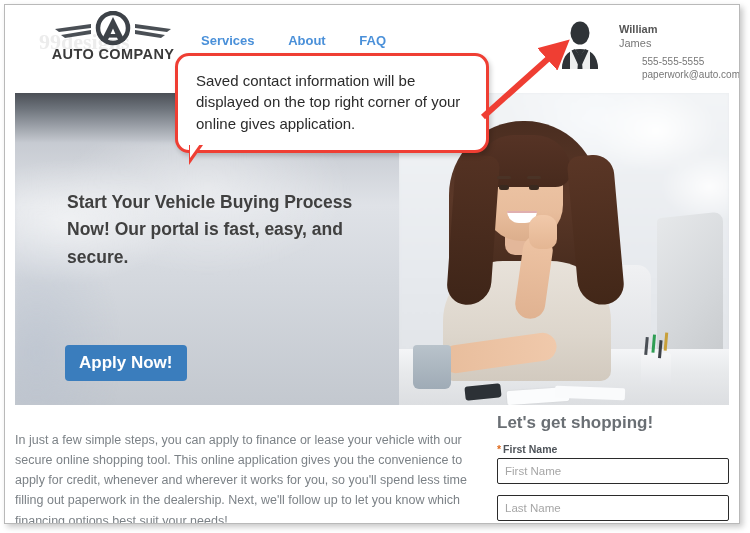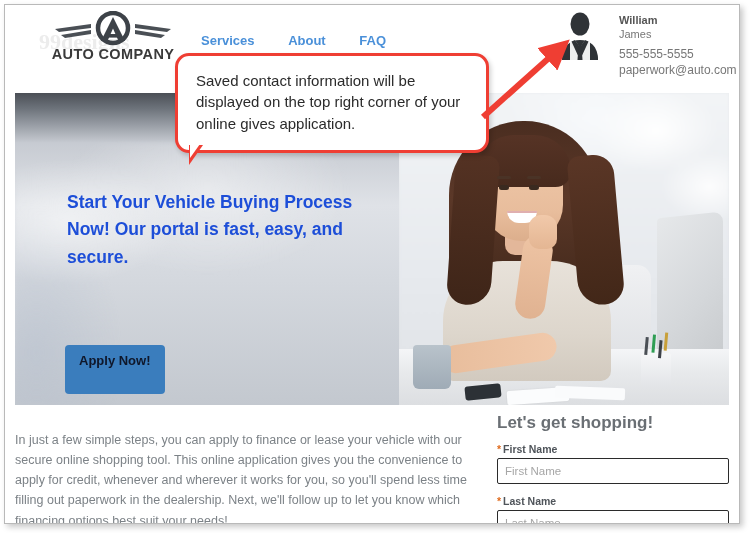--- a/index.html
+++ b/index.html
@@ -82,21 +82,21 @@
     text-decoration: none;
     font-weight: bold;
     margin-right: 30px;
   }
   #main-nav a:last-child { margin-right: 0; }
 
   
   #contact-block {
     position: absolute;
     left: 552px;
-    top: 3px;
+    top: 12px;
     width: 175px;
     height: 64px;
   }
   #avatar {
     position: absolute;
     left: 0; top: 2px;
     width: 46px; height: 52px;
   }
   #contact-text {
     position: absolute;
@@ -107,22 +107,23 @@
   #contact-text .c-first {
     font-size: 11px;
     font-weight: bold;
     color: #555555;
   }
   #contact-text .c-last {
     font-size: 11px;
     color: #777777;
   }
   #contact-text .c-detail {
-    font-size: 12px;
+    font-size: 10px;
     color: #777777;
+    margin-left: 23px;
   }
   #contact-text .gap { height: 6px; }
 
   
   #hero {
     position: absolute;
     left: 10px;
     top: 88px;
     width: 714px;
     height: 312px;
@@ -333,30 +334,30 @@
 
   
   #hero-headline {
     position: absolute;
     left: 52px;
     top: 96px;
     width: 300px;
     font-size: 17.5px;
     line-height: 1.56;
     font-weight: bold;
-    color: #1d4ed8;
+    color: #404040;
   }
   #apply-now {
     position: absolute;
     left: 50px;
     top: 252px;
-    padding: 8px 14px 26px 14px;
+    padding: 8px 14px 8px 14px;
     background: #3a7dbd;
-    color: #0f172a;
-    font-size: 13px;
+    color: #ffffff;
+    font-size: 17px;
     font-weight: bold;
     border: none;
     border-radius: 4px;
     cursor: pointer;
     font-family: "Liberation Sans", sans-serif;
   }
 
   
   #watch-video {
     position: absolute;
@@ -589,19 +590,16 @@
   <p id="intro-copy">In just a few simple steps, you can apply to finance or lease your vehicle with our secure online shopping tool. This online application gives you the convenience to apply for credit, whenever and wherever it works for you, so you'll spend less time filling out paperwork in the dealership. Next, we'll follow up to let you know which financing options best suit your needs!</p>
 
   <div id="form-panel">
     <div id="form-title">Let's get shopping!</div>
 
     <div class="field-label">
       <span class="req-star">*</span><span>First Name</span>
     </div>
     <input class="text-input" type="text" placeholder="First Name" style="">
 
-    <div class="field-label">
-      <span class="req-star">*</span><span>Last Name</span>
-    </div>
     <input class="text-input" type="text" placeholder="Last Name" style="">
   </div>
 
 </div>
 
 </body></html>

